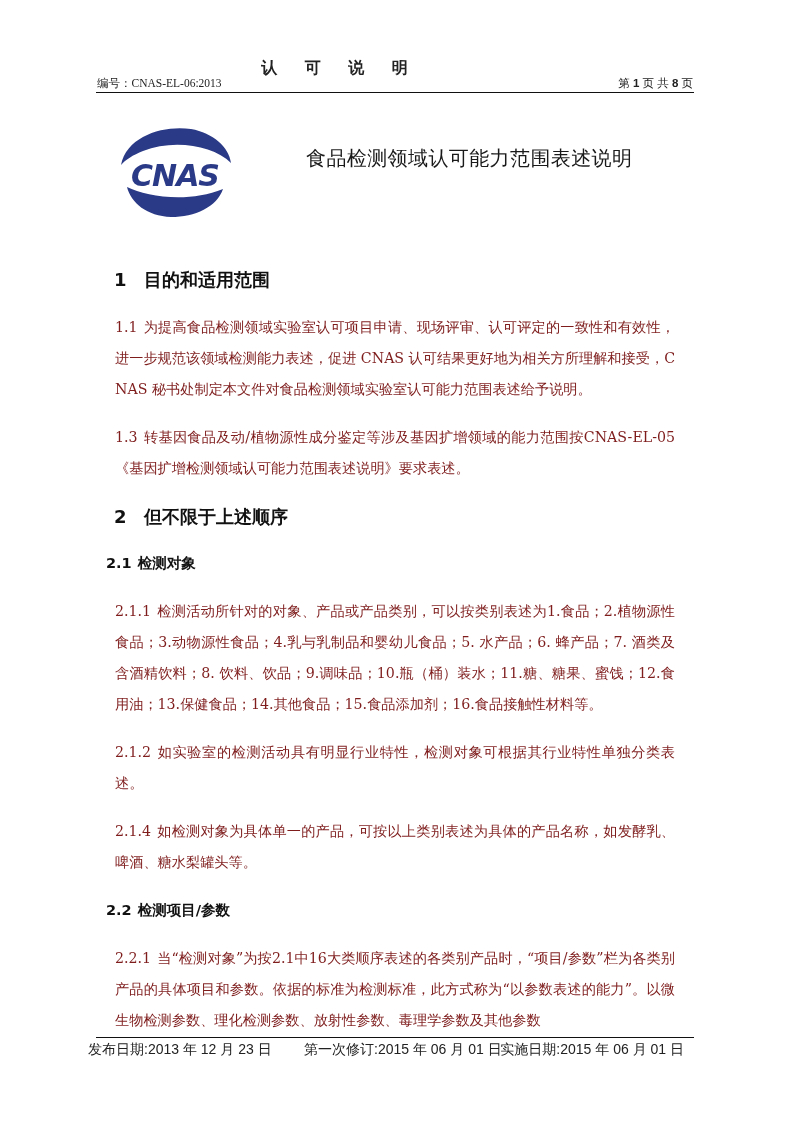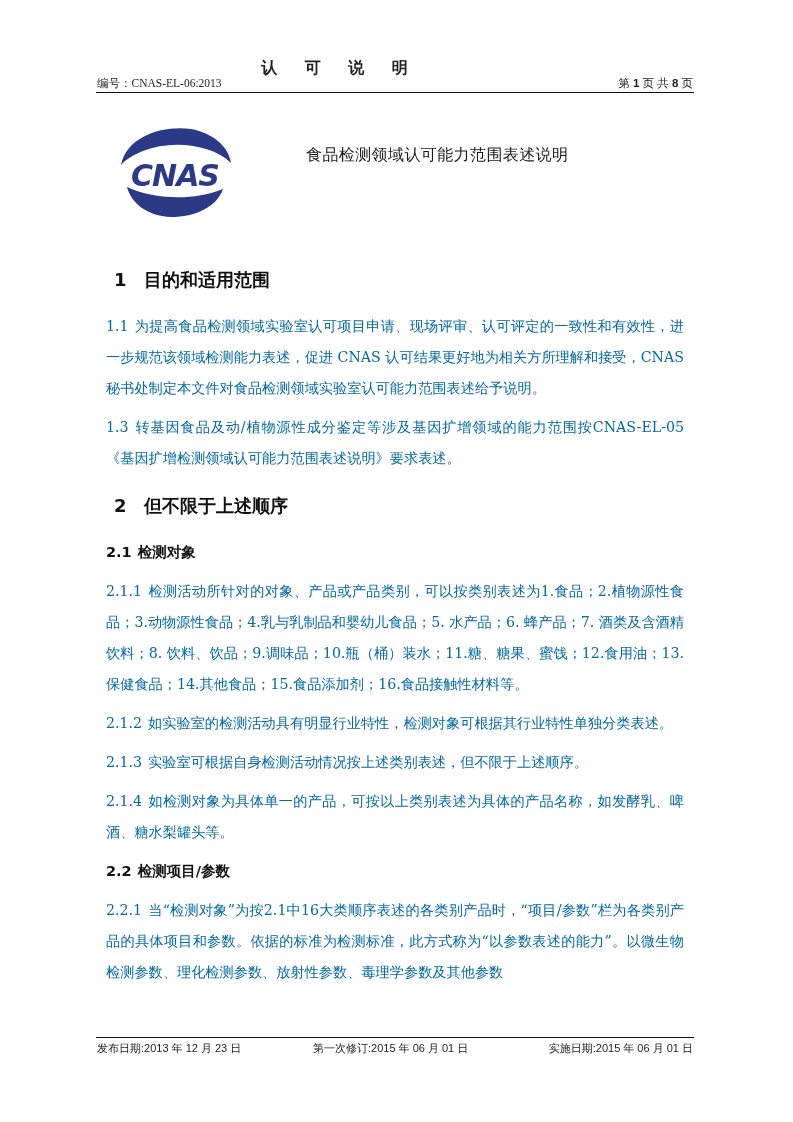--- a/index.html
+++ b/index.html
@@ -61,21 +61,21 @@
       top: 123px;
       width: 124px;
       height: 95px;
       text-decoration: underline;
     }
     .doc-title {
       position: absolute;
       left: 306px;
       top: 145px;
       font-family: "DejaVu Sans", "Liberation Sans", sans-serif;
-      font-size: 16px;
+      font-size: 20px;
       letter-spacing: 0.4px;
       color: #1a1a1a;
       white-space: nowrap;
     }
     
     .content {
       position: absolute;
       left: 98px;
       top: 248px;
       width: 594px;
@@ -98,44 +98,44 @@
       height: 31px;
       line-height: 31px;
       margin: 8px;
       color: #111;
       white-space: nowrap;
     }
     .h2 .num { margin-right: 6px; }
     .para {
       font-size: 14.2px;
       line-height: 31px;
-      margin: 8px;
-      color: #0369a1;
+      margin: 17px;
+      color: #7f1d1d;
       text-align: justify;
       text-align-last: left;
       word-break: break-all;
     }
     .para .num { margin-right: 6px; }
     
     .ftr-rule {
       position: absolute;
       left: 96px;
       width: 598px;
       top: 1037px;
       height: 0;
       border-top: 1.4px solid #111;
     }
     .ftr-row {
       position: absolute;
-      left: 97px;
+      left: 88px;
       width: 596px;
       top: 1041px;
       height: 16px;
       font-family: "Liberation Sans", "DejaVu Sans", sans-serif;
-      font-size: 11px;
+      font-size: 14px;
       color: #222;
     }
     .ftr-left { position: absolute; left: 0; top: 0; }
     .ftr-mid { position: absolute; left: 216px; top: 0; }
     .ftr-right { position: absolute; right: 0; top: 0; }
   </style>
 </head>
 <body>
 
 <div class="page">
@@ -165,21 +165,20 @@
 
     <p class="para"><span class="num">1.1</span><span>为提高食品检测领域实验室认可项目申请、现场评审、认可评定的一致性和有效性，进一步规范该领域检测能力表述，促进 CNAS 认可结果更好地为相关方所理解和接受，CNAS 秘书处制定本文件对食品检测领域实验室认可能力范围表述给予说明。</span></p>
     <p class="para"><span class="num">1.3</span><span>转基因食品及动/植物源性成分鉴定等涉及基因扩增领域的能力范围按CNAS-EL-05《基因扩增检测领域认可能力范围表述说明》要求表述。</span></p>
 
     <div class="h1"><span class="num">2</span><span>但不限于上述顺序</span></div>
 
     <div class="h2"><span class="num">2.1</span><span>检测对象</span></div>
 
     <p class="para"><span class="num">2.1.1</span><span>检测活动所针对的对象、产品或产品类别，可以按类别表述为1.食品；2.植物源性食品；3.动物源性食品；4.乳与乳制品和婴幼儿食品；5. 水产品；6. 蜂产品；7. 酒类及含酒精饮料；8. 饮料、饮品；9.调味品；10.瓶（桶）装水；11.糖、糖果、蜜饯；12.食用油；13.保健食品；14.其他食品；15.食品添加剂；16.食品接触性材料等。</span></p>
     <p class="para"><span class="num">2.1.2</span><span>如实验室的检测活动具有明显行业特性，检测对象可根据其行业特性单独分类表述。</span></p>
-    <p class="para"><span class="num">2.1.3</span><span>实验室可根据自身检测活动情况按上述类别表述，但不限于上述顺序。</span></p>
     <p class="para"><span class="num">2.1.4</span><span>如检测对象为具体单一的产品，可按以上类别表述为具体的产品名称，如发酵乳、啤酒、糖水梨罐头等。</span></p>
 
     <div class="h2"><span class="num">2.2</span><span>检测项目/参数</span></div>
 
     <p class="para"><span class="num">2.2.1</span><span>当“检测对象”为按2.1中16大类顺序表述的各类别产品时，“项目/参数”栏为各类别产品的具体项目和参数。依据的标准为检测标准，此方式称为“以参数表述的能力”。以微生物检测参数、理化检测参数、放射性参数、毒理学参数及其他参数</span></p>
   </div>
 
   <div class="ftr-rule"></div>
   <div class="ftr-row">
     <span class="ftr-left">发布日期:2013 年 12 月 23 日</span>

